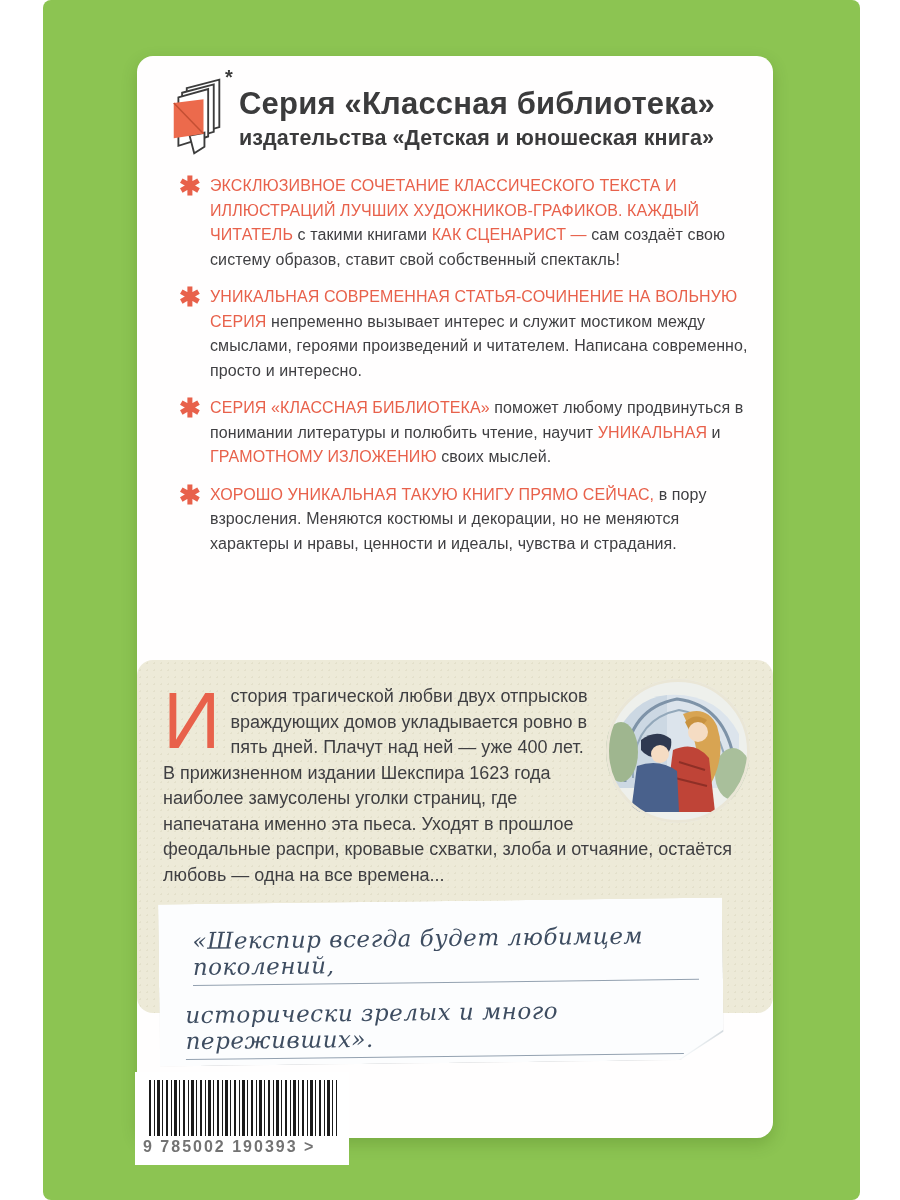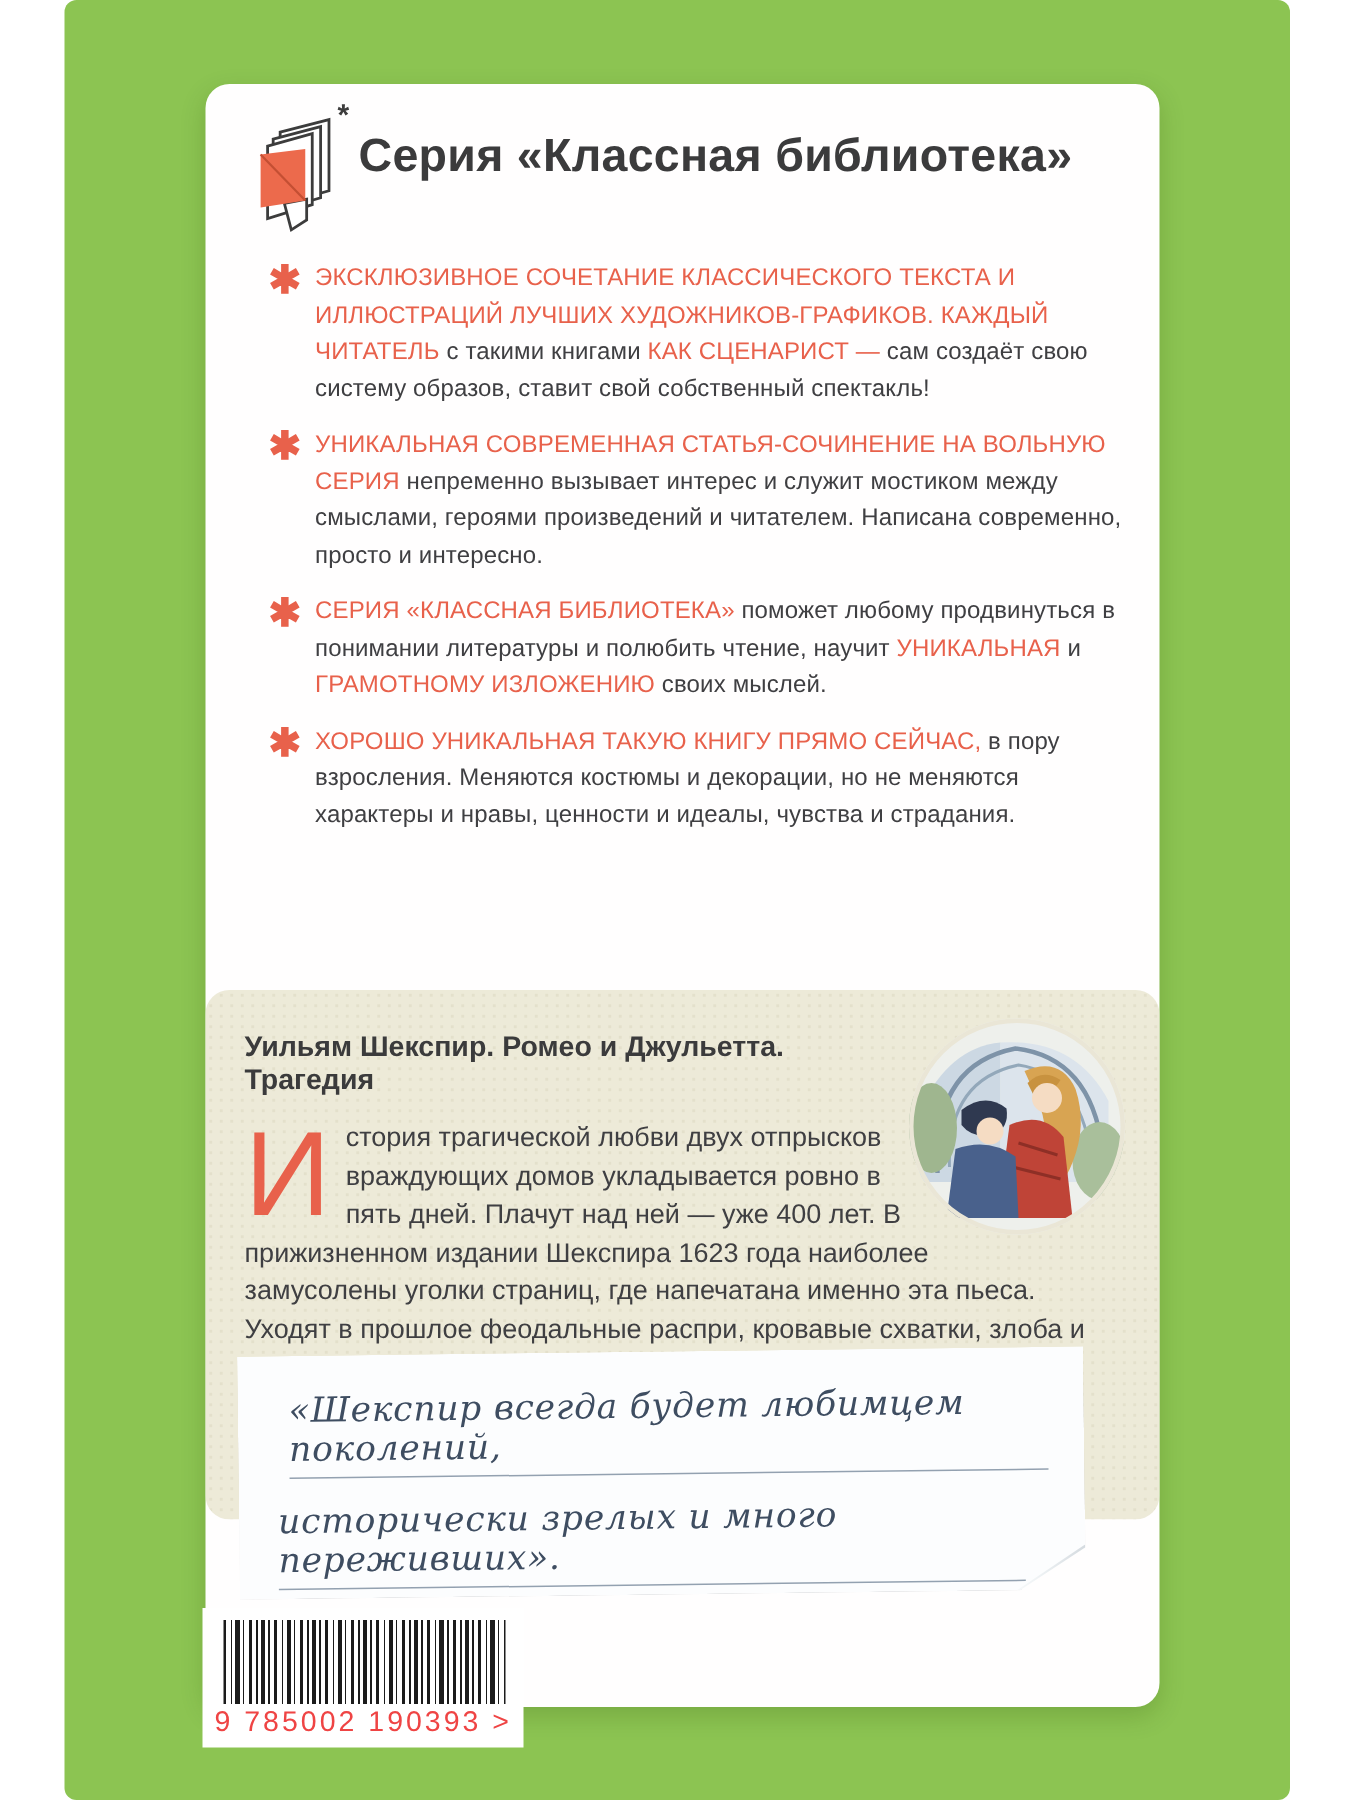--- a/index.html
+++ b/index.html
@@ -49,41 +49,42 @@
         background:linear-gradient(290deg,#c9d0d6 0%,#eef2f4 60%,#ffffff 100%);
         clip-path:polygon(100% 0,0 100%,100% 100%);}
   
   .barcode{position:absolute;left:92px;top:1072px;width:214px;height:93px;background:#ffffff;z-index:5;}
   .bars{margin:8px 12px 0 14px;height:56px;
         background-image:repeating-linear-gradient(90deg,
           #1b1b1b 0px,#1b1b1b 2px,transparent 2px,transparent 5px,
           #1b1b1b 5px,#1b1b1b 6px,transparent 6px,transparent 8px,
           #1b1b1b 8px,#1b1b1b 11px,transparent 11px,transparent 13px,
           #1b1b1b 13px,#1b1b1b 14px,transparent 14px,transparent 17px);}
-  .digits{margin:2px 0 0 8px;font-size:19px;letter-spacing:2px;color:#ef4444;}
+  .digits{margin:2px 0 0 8px;font-size:16px;letter-spacing:2px;color:#737373;font-weight:bold;}
 </style>
 </head>
 <body>
 
 <div class="page">
   <div class="cover">
     <div class="card">
 
       <header class="brand">
         <svg class="logo" viewBox="0 0 56 86">
           <polygon points="17,13 52,4 52,55 17,65" fill="#ffffff" stroke="#3c3c3c" stroke-width="2"></polygon>
           <polygon points="12,18 46,9 46,60 12,70" fill="#ffffff" stroke="#3c3c3c" stroke-width="2"></polygon>
           <polygon points="8,23 40,14 40,65 8,75" fill="#ffffff" stroke="#3c3c3c" stroke-width="2"></polygon>
           <polygon points="20,64 36,61 36,76 25,83" fill="#ffffff" stroke="#3c3c3c" stroke-width="2"></polygon>
           <polygon points="3,29 35,25 35,62 3,67" fill="#ec6a4c"></polygon>
           <line x1="3" y1="29" x2="35" y2="62" stroke="#c44f33" stroke-width="1.6"></line>
         </svg>
         <span class="logo-star">*</span>
         <div class="brand-text">
           <div class="brand-line1">Серия «Классная библиотека»</div>
+          <div class="brand-line2">издательства «Детская и юношеская книга»</div>
         </div>
       </header>
 
       <ul class="bullets">
           <li>
             <span class="ast">✱</span>
             <span class="bt"><span class="accent">ЭКСКЛЮЗИВНОЕ СОЧЕТАНИЕ КЛАССИЧЕСКОГО ТЕКСТА И ИЛЛЮСТРАЦИЙ ЛУЧШИХ ХУДОЖНИКОВ-ГРАФИКОВ. КАЖДЫЙ ЧИТАТЕЛЬ</span><span> с такими книгами </span><span class="accent">КАК СЦЕНАРИСТ —</span><span> сам создаёт свою систему образов, ставит свой собственный спектакль!</span></span>
           </li>
           <li>
             <span class="ast">✱</span>
@@ -118,21 +119,20 @@
             <path d="M80,44 Q90,34 102,42 Q96,52 84,52 Z" fill="#c8923f"></path>
             <circle cx="93" cy="54" r="10" fill="#f5dcc3"></circle>
             <path d="M68,72 Q90,62 104,80 L110,134 L60,134 Z" fill="#bf4437"></path>
             <path d="M74,84 L100,92 M70,100 L102,108" stroke="#8e2f26" stroke-width="2"></path>
             <path d="M36,62 Q52,50 66,61 Q68,74 57,79 Q43,81 36,72 Z" fill="#2f3950"></path>
             <circle cx="55" cy="76" r="9" fill="#f5dcc3"></circle>
             <path d="M32,88 Q54,80 72,93 L74,134 L26,134 Z" fill="#49618c"></path>
             <circle cx="73" cy="73" r="71" fill="none" stroke="#eae6d6" stroke-width="4"></circle>
           </g>
         </svg>
-        <h3 class="caption">Уильям Шекспир. Ромео и Джульетта. Трагедия</h3>
         <p class="desc"><span class="dropcap">И</span><span>стория трагической любви двух отпрысков враждующих домов укладывается ровно в пять дней.  Плачут над ней — уже 400 лет. В прижизненном издании Шекспира 1623 года наиболее замусолены уголки страниц, где напечатана именно эта пьеса. Уходят в прошлое феодальные распри, кровавые схватки, злоба и отчаяние, остаётся любовь — одна на все времена...</span></p>
       </section>
 
       <div class="note">
         <span class="script q1">«Шекспир всегда будет любимцем поколений,</span>
         <span class="script q2">исторически зрелых и много переживших».</span>
         <span class="script author">Борис Пастернак</span>
         <span class="fold"></span>
       </div>
 

